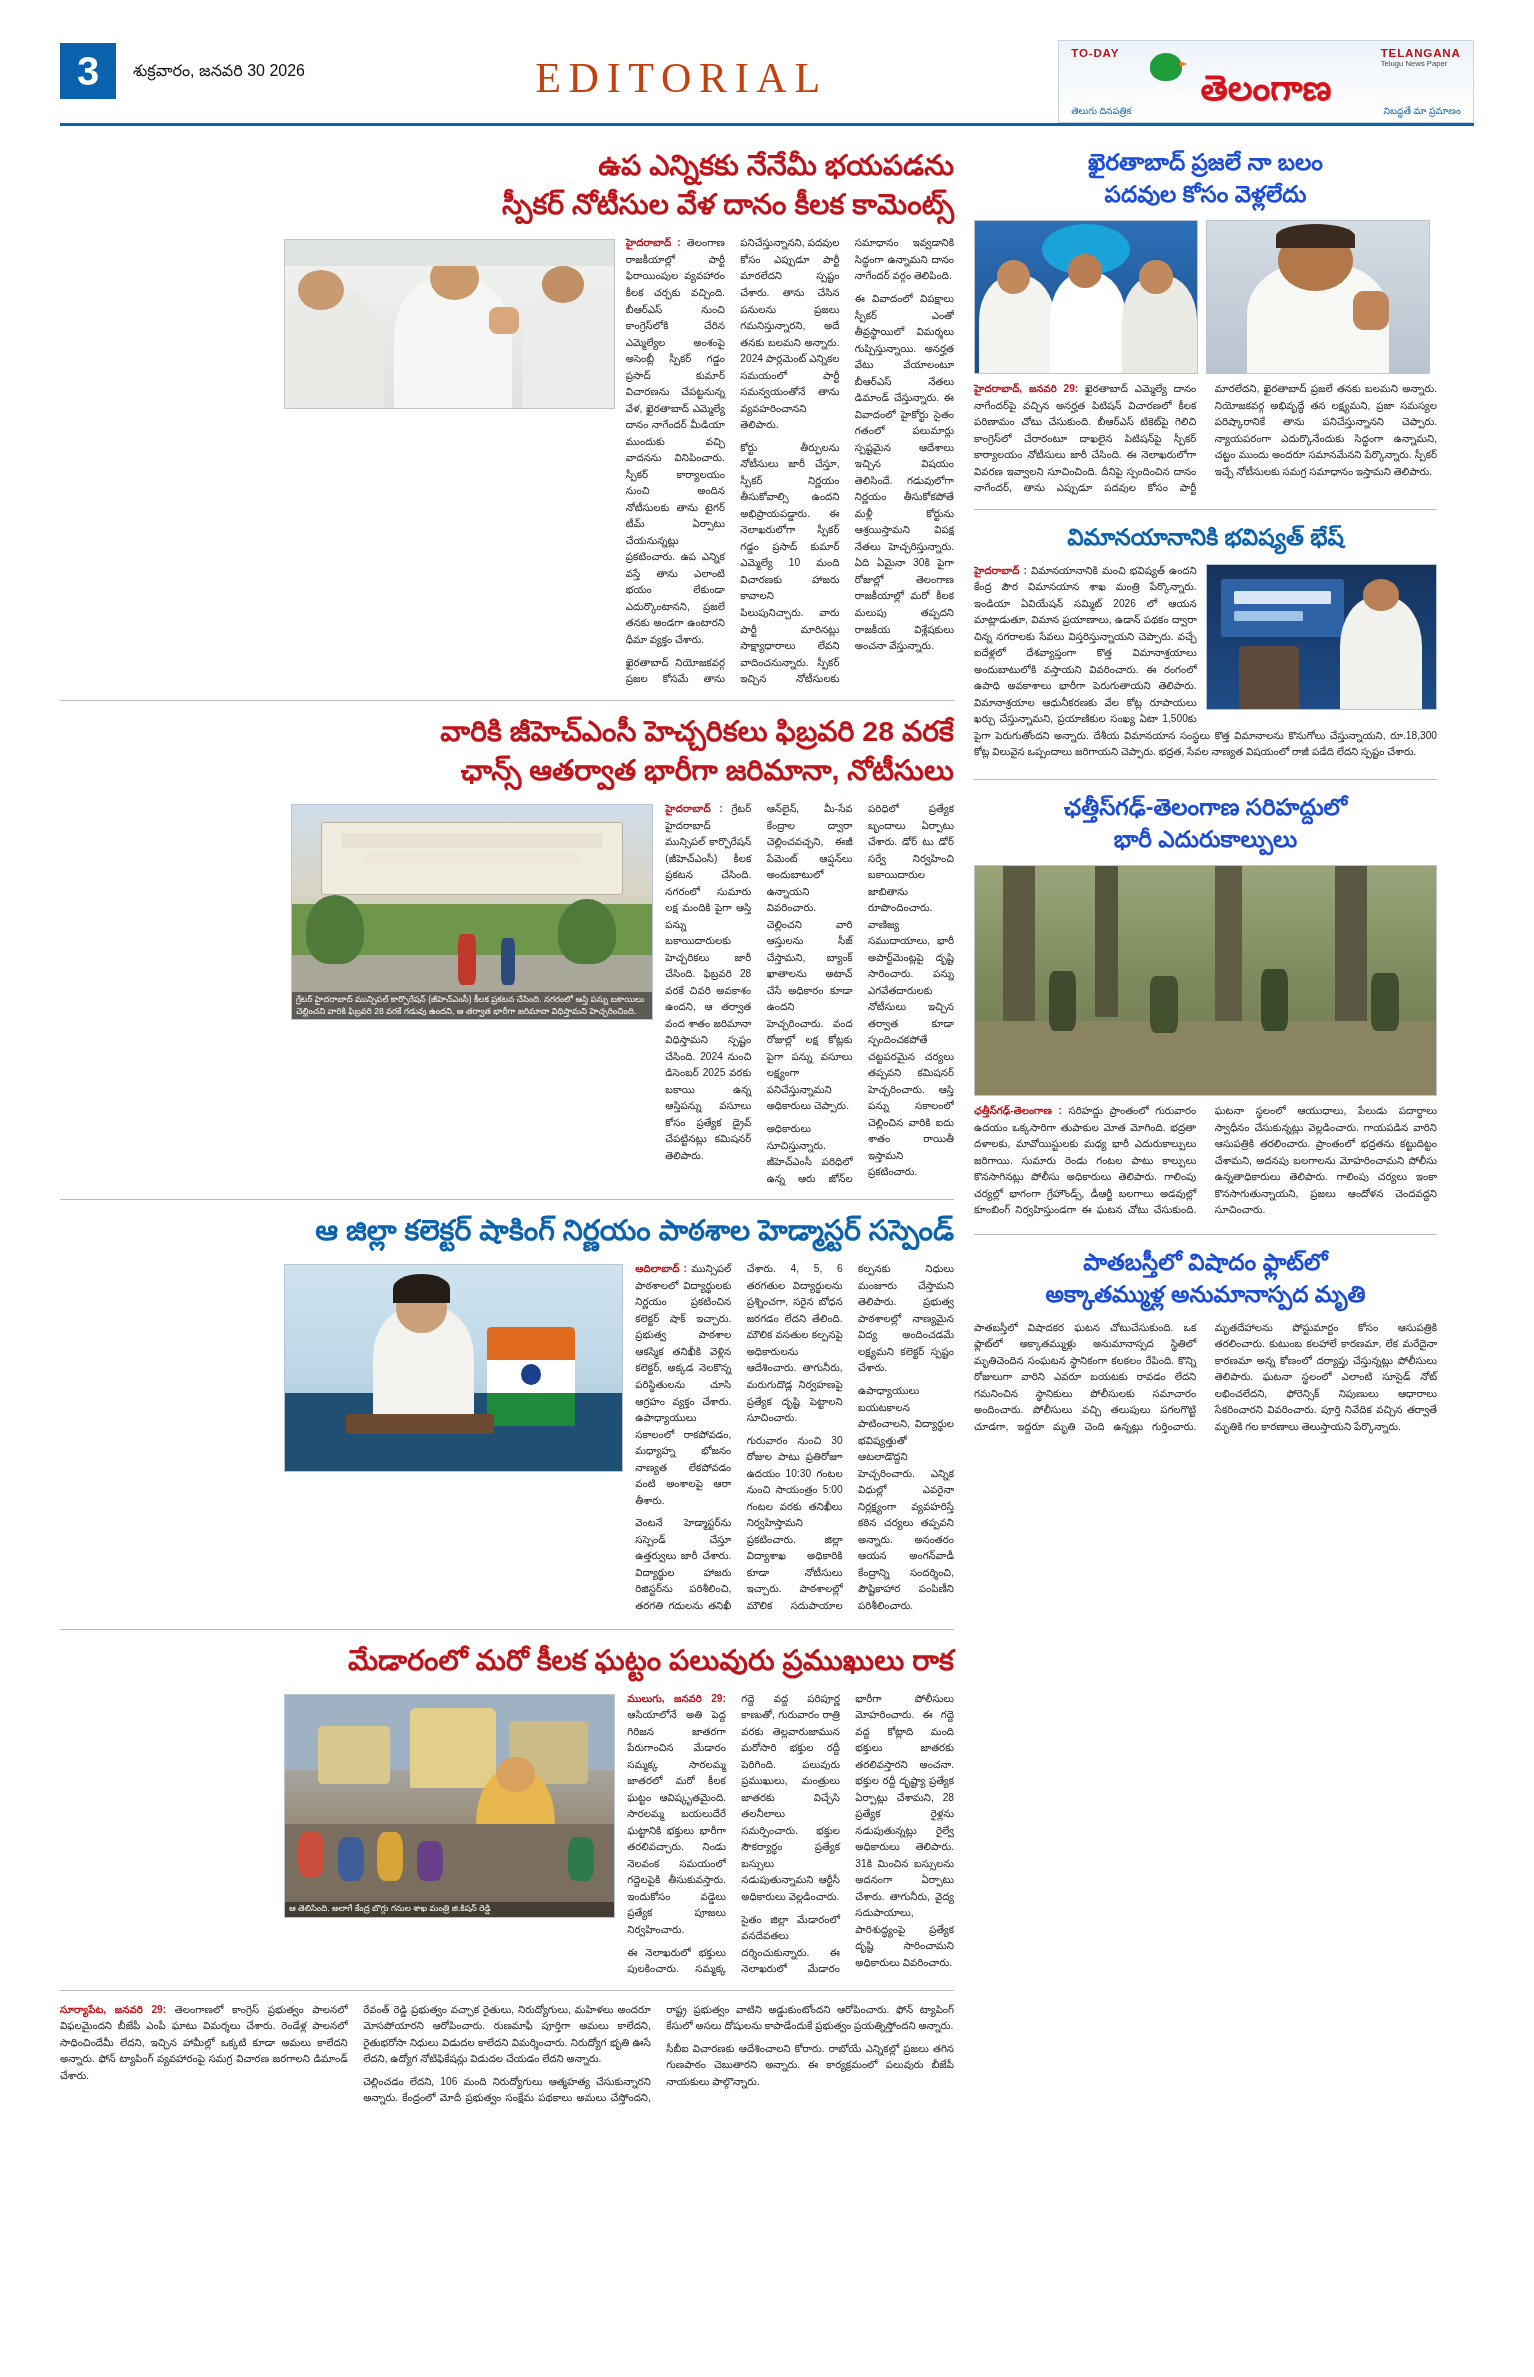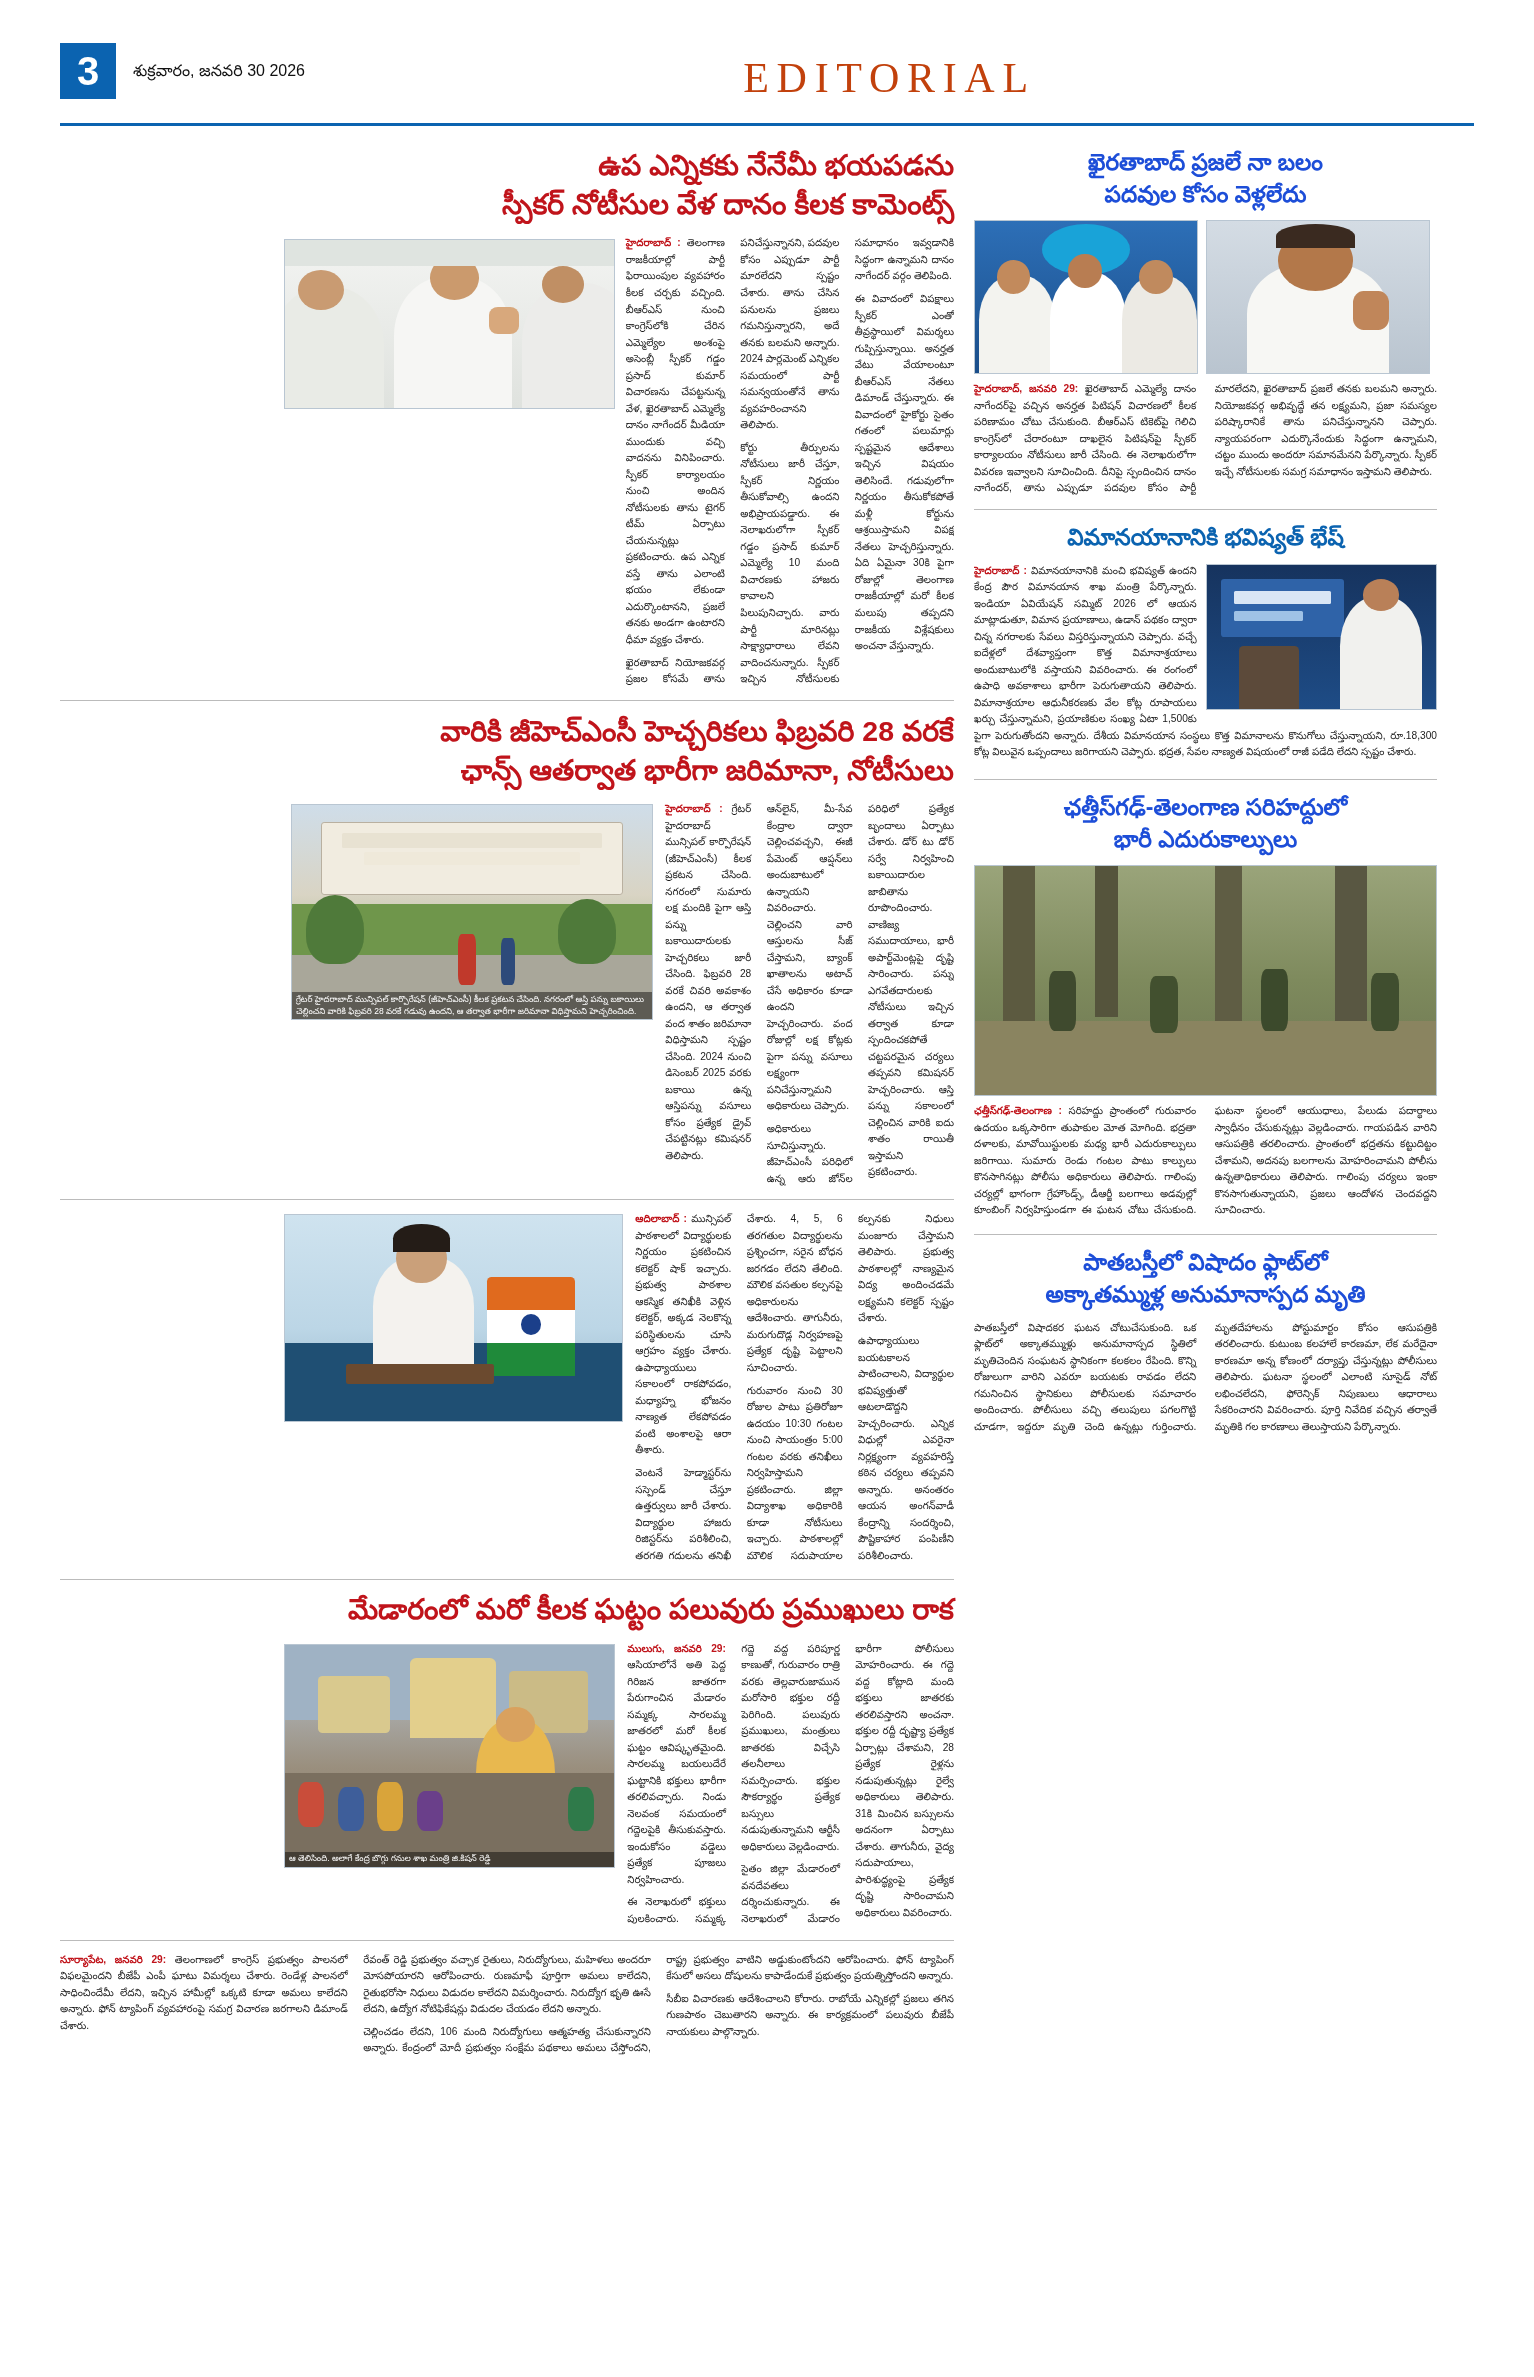--- a/index.html
+++ b/index.html
@@ -192,20 +192,35 @@
 </style>
 </head>
 <body>
 
 <div class="page">
 
   <div class="masthead">
     <div class="page-num">3</div>
     <div class="date-line tel">శుక్రవారం, జనవరి 30  2026</div>
     <div class="editorial-word">EDITORIAL</div>
+    <div class="logo-box">
+      <div class="logo-top">
+        <span>TO-DAY</span>
+        <span>
+          <span>TELANGANA</span>
+          <span class="sub">Telugu News Paper</span>
+        </span>
+      </div>
+      <div class="logo-parrot"></div>
+      <div class="logo-main tel">తెలంగాణ</div>
+      <div class="logo-bottom tel">
+        <span>తెలుగు దినపత్రిక</span>
+        <span>నిబద్ధతే మా ప్రమాణం</span>
+      </div>
+    </div>
   </div>
 
   <div class="content">
 
     <div class="col-left">
 
       <div class="article">
         <h1 class="hl tel">
           <span>ఉప ఎన్నికకు నేనేమీ భయపడను</span><br>
           <span>స్పీకర్ నోటీసుల వేళ దానం కీలక కామెంట్స్</span>
@@ -261,20 +276,21 @@
                <span>గ్రేటర్ హైదరాబాద్ మున్సిపల్ కార్పొరేషన్ (జీహెచ్ఎంసీ) కీలక ప్రకటన చేసింది. నగరంలో సుమారు లక్ష మందికి పైగా ఆస్తి పన్ను బకాయిదారులకు హెచ్చరికలు జారీ చేసింది. ఫిబ్రవరి 28 వరకే చివరి అవకాశం ఉందని, ఆ తర్వాత వంద శాతం జరిమానా విధిస్తామని స్పష్టం చేసింది. 2024 నుంచి డిసెంబర్ 2025 వరకు బకాయి ఉన్న ఆస్తిపన్ను వసూలు కోసం ప్రత్యేక డ్రైవ్ చేపట్టినట్లు కమిషనర్ తెలిపారు.</span></p>
             <p>ఆన్‌లైన్, మీ-సేవ కేంద్రాల ద్వారా చెల్లించవచ్చని, ఈజీ పేమెంట్ ఆప్షన్‌లు అందుబాటులో ఉన్నాయని వివరించారు. చెల్లించని వారి ఆస్తులను సీజ్ చేస్తామని, బ్యాంక్ ఖాతాలను అటాచ్ చేసే అధికారం కూడా ఉందని హెచ్చరించారు. వంద రోజుల్లో లక్ష కోట్లకు పైగా పన్ను వసూలు లక్ష్యంగా పనిచేస్తున్నామని అధికారులు చెప్పారు.</p>
             <p>అధికారులు సూచిస్తున్నారు. జీహెచ్ఎంసీ పరిధిలో ఉన్న ఆరు జోన్‌ల పరిధిలో ప్రత్యేక బృందాలు ఏర్పాటు చేశారు. డోర్ టు డోర్ సర్వే నిర్వహించి బకాయిదారుల జాబితాను రూపొందించారు. వాణిజ్య సముదాయాలు, భారీ అపార్ట్‌మెంట్లపై దృష్టి సారించారు. పన్ను ఎగవేతదారులకు నోటీసులు ఇచ్చిన తర్వాత కూడా స్పందించకపోతే చట్టపరమైన చర్యలు తప్పవని కమిషనర్ హెచ్చరించారు. ఆస్తి పన్ను సకాలంలో చెల్లించిన వారికి ఐదు శాతం రాయితీ ఇస్తామని ప్రకటించారు.</p>
           </div>
         </div>
       </div>
 
       <div class="rule-thin"></div>
 
       <div class="article">
+        <h1 class="hl blue tel">ఆ జిల్లా కలెక్టర్ షాకింగ్ నిర్ణయం పాఠశాల హెడ్మాస్టర్ సస్పెండ్</h1>
         <div class="flow">
           <div class="figure" style="width:339px;height:208px;float:left;margin:3.1px 12.3px 6.2px 224px;">
             <div class="photo" style="background:linear-gradient(180deg,#cfe3ef 0%,#bcd6e6 55%,#8fb2c8 100%);">
               <div class="blob" style="left:0;top:62%;width:100%;height:38%;background:#1f4f73;border-radius:0;"></div>
               <div class="blob" style="left:26%;top:20%;width:30%;height:60%;background:#f4f2ee;border-radius:40% 40% 0 0;"></div>
               <div class="blob" style="left:33%;top:9%;width:15%;height:24%;background:#caa07a;"></div>
               <div class="blob" style="left:32%;top:4%;width:17%;height:14%;background:#241c17;border-radius:50% 50% 0 0;"></div>
               <div class="blob" style="left:60%;top:30%;width:26%;height:48%;background:#e06a1e;border-radius:4.6px;"></div>
               <div class="blob" style="left:60%;top:46%;width:26%;height:16%;background:#ffffff;border-radius:0;"></div>
               <div class="blob" style="left:60%;top:62%;width:26%;height:16%;background:#1f8a3a;border-radius:0;"></div>

